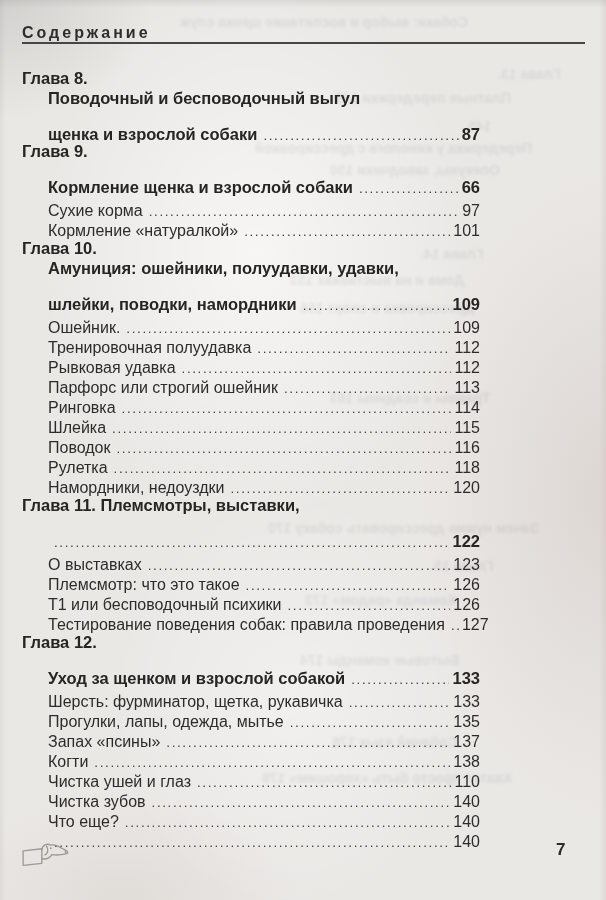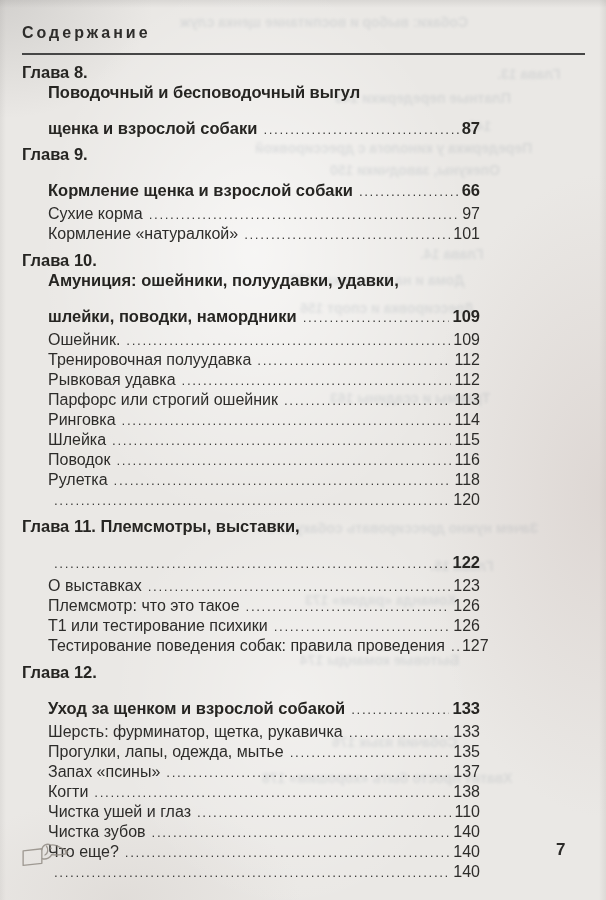--- a/index.html
+++ b/index.html
@@ -18,29 +18,29 @@
       linear-gradient(to left, rgba(150,140,136,.16) 0, rgba(150,140,136,0) 7px);
   }
   
   .ghost-layer{position:absolute;inset:0;pointer-events:none;}
   .ghost{
     position:absolute;white-space:nowrap;font-weight:700;color:#6f7e8a;
     transform:scaleX(-1);filter:blur(1.4px);opacity:.15;font-size:14px;
   }
   .header{
     position:absolute;left:22px;top:24px;width:563px;
-    border-bottom:2px solid #464646;padding-bottom:11px;
+    border-bottom:2px solid #464646;padding-bottom:0;
     font-size:16px;font-weight:700;letter-spacing:3px;color:#2e2d2b;
   }
-  .toc{position:absolute;left:22px;top:62px;width:458px;}
+  .toc{position:absolute;left:22px;top:68px;width:458px;}
   .row{display:flex;align-items:baseline;line-height:20px;height:20px;}
   .row.chapter,.row.title,.row.title-page{font-weight:700;font-size:16.5px;color:#262522;}
   .row.entry{font-size:16px;font-weight:400;color:#2d2c2a;}
   .row.title,.row.title-page,.row.entry{padding-left:26px;}
-  .gap-lg{margin-top:22px;}
+  .gap-lg{margin-top:13px;}
   .gap-sm{margin-top:4px;}
   .t{white-space:nowrap;flex:0 0 auto;}
   .dots{
     flex:1 1 auto;overflow:hidden;white-space:nowrap;min-width:8px;
     margin:0 3px 0 6px;font-weight:400;font-size:13.5px;letter-spacing:1.6px;color:#3e3d3b;
   }
   .pg{flex:0 0 auto;margin-top:16px;}
   .footer-page{position:absolute;left:556px;top:840px;font-size:17px;font-weight:700;color:#29282
 6;}
   .dog{position:absolute;left:20px;top:839px;width:52px;height:32px;opacity:.8;}
@@ -150,20 +150,21 @@
         <span class="t">Поводок</span>
         <span class="dots">................................................................................................................................................................</span>
         <span class="pg">116</span>
       </div>
       <div class="row entry">
         <span class="t">Рулетка</span>
         <span class="dots">................................................................................................................................................................</span>
         <span class="pg">118</span>
       </div>
       <div class="row entry">
+        <span class="t">Намордники, недоуздки</span>
         <span class="dots">................................................................................................................................................................</span>
         <span class="pg">120</span>
       </div>
       <div class="row chapter gap-lg">
         <span class="t">Глава 11. Племсмотры, выставки,</span>
       </div>
       <div class="row title-page">
         <span class="dots">................................................................................................................................................................</span>
         <span class="pg">122</span>
       </div>
@@ -171,21 +172,21 @@
         <span class="t">О выставках</span>
         <span class="dots">................................................................................................................................................................</span>
         <span class="pg">123</span>
       </div>
       <div class="row entry">
         <span class="t">Племсмотр: что это такое</span>
         <span class="dots">................................................................................................................................................................</span>
         <span class="pg">126</span>
       </div>
       <div class="row entry">
-        <span class="t">Т1 или тестирование психики</span>
+        <span class="t">Т1 или бесповодочный психики</span>
         <span class="dots">................................................................................................................................................................</span>
         <span class="pg">126</span>
       </div>
       <div class="row entry">
         <span class="t">Тестирование поведения собак: правила проведения</span>
         <span class="dots">................................................................................................................................................................</span>
         <span class="pg">127</span>
       </div>
       <div class="row chapter gap-lg">
         <span class="t">Глава 12.</span>

